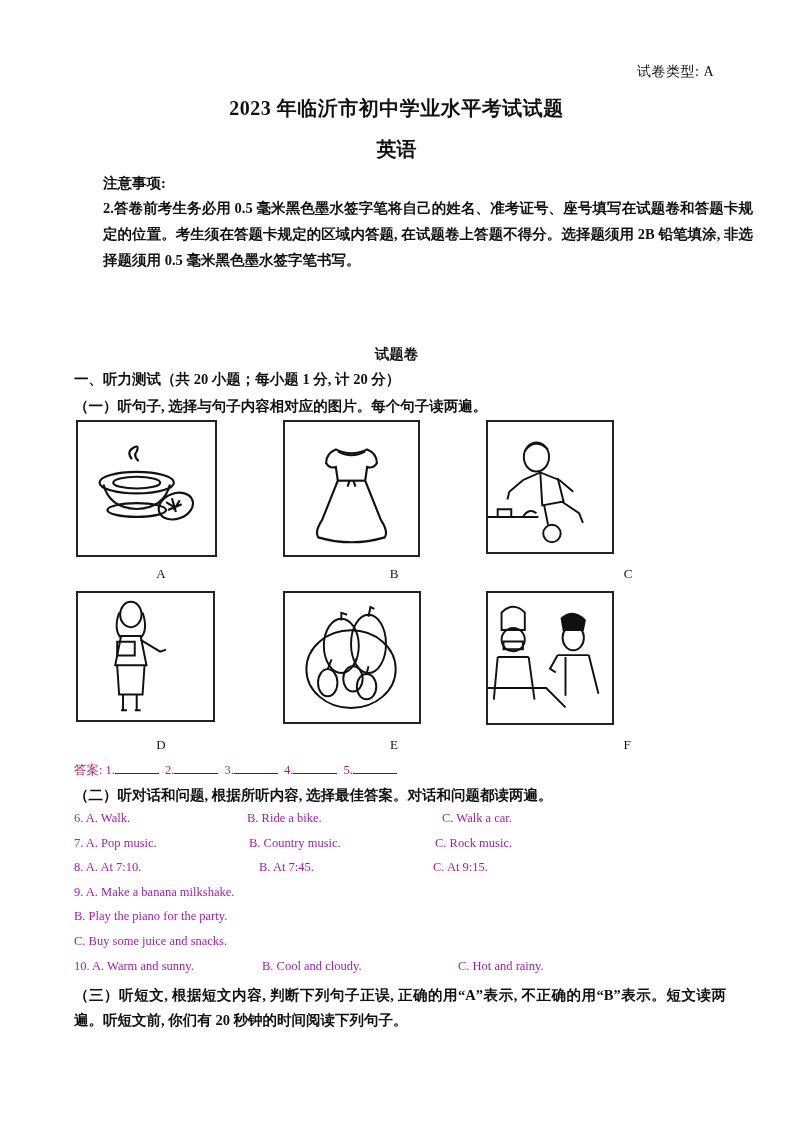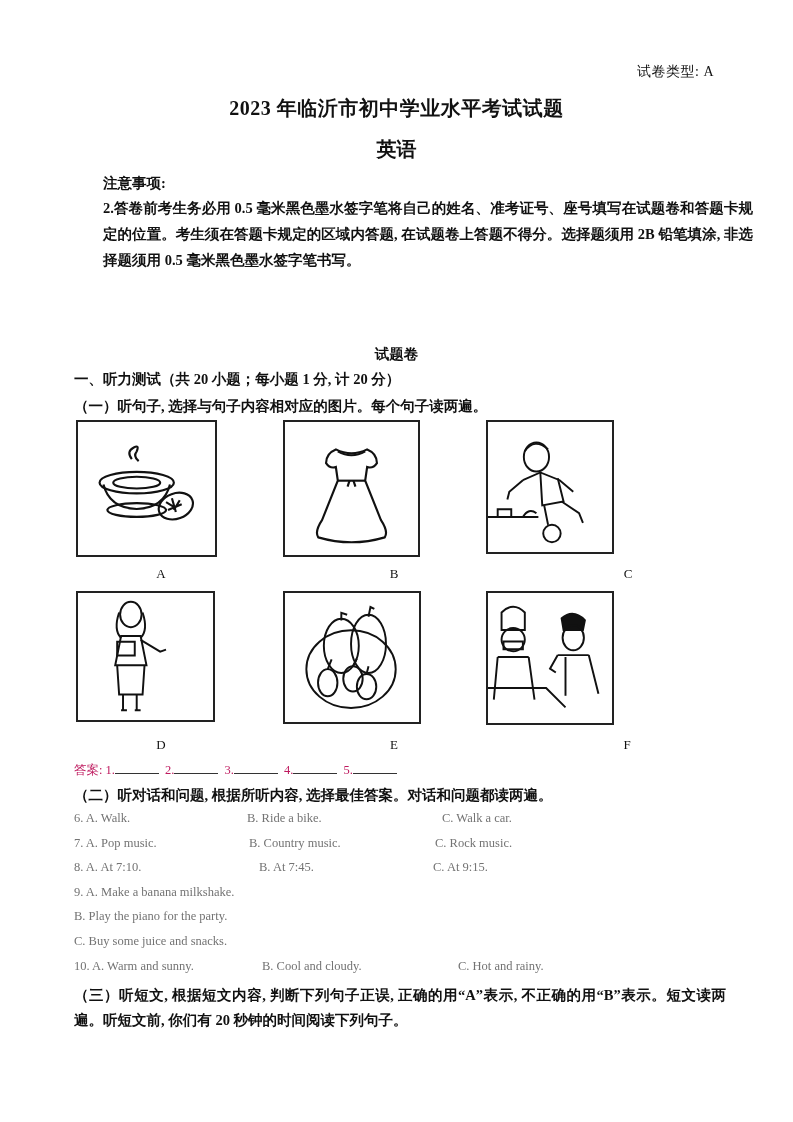--- a/index.html
+++ b/index.html
@@ -14,21 +14,21 @@
   .note-body { top: 195px; text-align: justify; }
   .note-body p { margin: 0; }
   .section-label { left: 0; width: 793px; text-align: center; top: 345px; font-size: 14.5px; font-weight: bold; }
   .part-title { left: 74px; top: 370px; font-size: 14.5px; font-weight: bold; }
   .sub-title { left: 74px; font-size: 14.5px; font-weight: bold; width: 660px; line-height: 25px; }
   .pic { position: absolute; border: 2px solid #222; background: #fff; box-sizing: border-box; }
   .pic svg { width: 100%; height: 100%; display: block; }
   .pic-label { position: absolute; font-size: 13px; width: 20px; text-align: center; }
   .answer-line { left: 74px; top: 761px; font-size: 12.5px; color: #be185d; }
   .answer-line .blank { display: inline-block; width: 44px; border-bottom: 1px solid #333; height: 12px; margin-right: 3px; vertical-align: baseline; }
-  .q { position: absolute; font-size: 12.5px; color: #737373; }
+  .q { position: absolute; font-size: 12.5px; color: #a21caf; }
 </style>
 </head>
 <body>
 
 <div class="abs paper-type">试卷类型: A</div>
 <div class="abs title">2023 年临沂市初中学业水平考试试题</div>
 <div class="abs subtitle">英语</div>
 
 <div class="abs note note-heading">注意事项:</div>
 <div class="abs note note-body">

